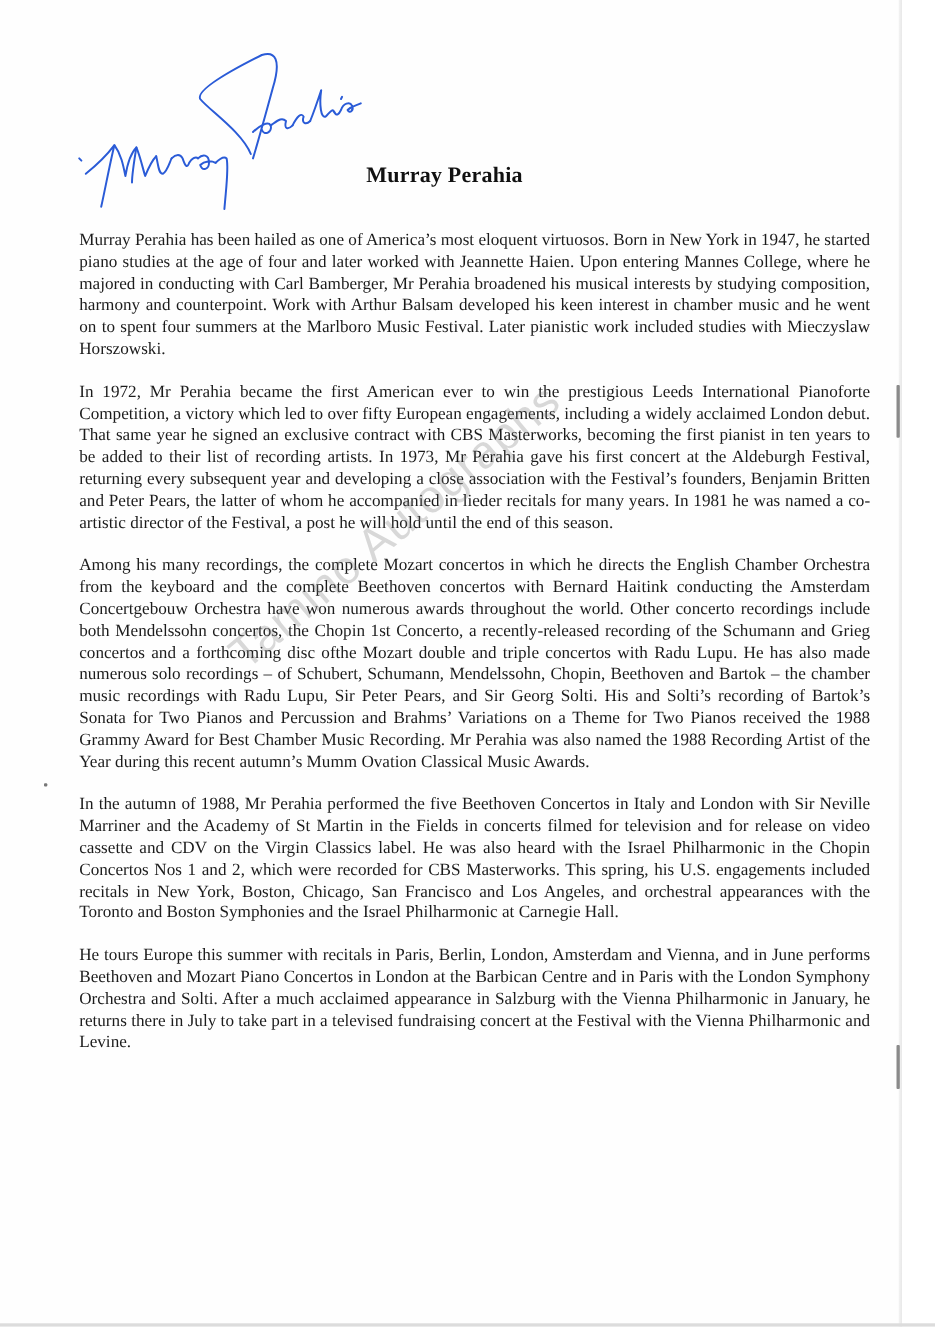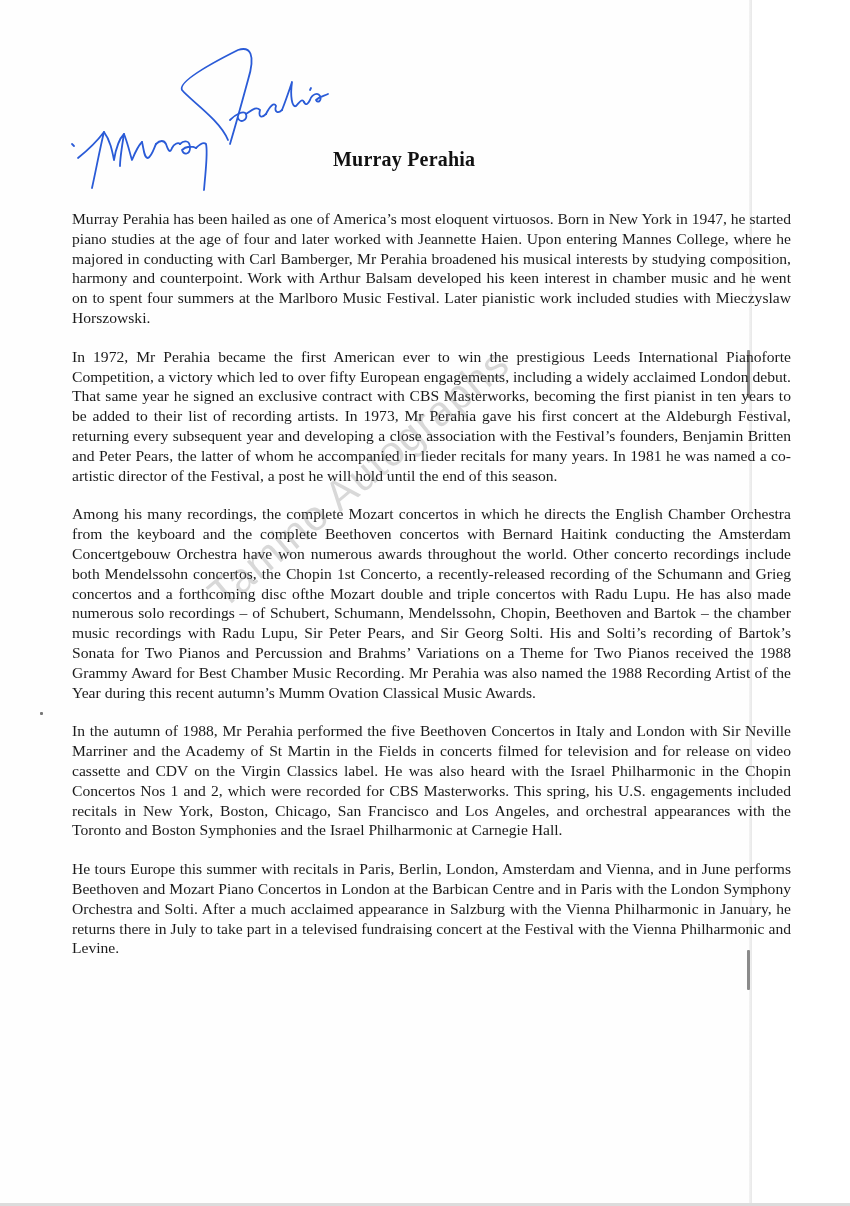--- a/index.html
+++ b/index.html
@@ -11,21 +11,21 @@
     width: 850px;
     height: 1206px;
     position: relative;
     overflow: hidden;
     font-family: "Liberation Serif", "DejaVu Serif", serif;
     color: #1a1a1a;
   }
   .page {
     position: absolute;
     left: 0; top: 0;
-    width: 752px;
+    width: 820px;
     height: 1206px;
     background: #fefefe;
   }
   .edge-right {
     position: absolute;
     right: 0; top: 0;
     width: 3px; height: 1206px;
     background: linear-gradient(to right, #f3f3f3, #e8e8e8);
   }
   .edge-mark {

